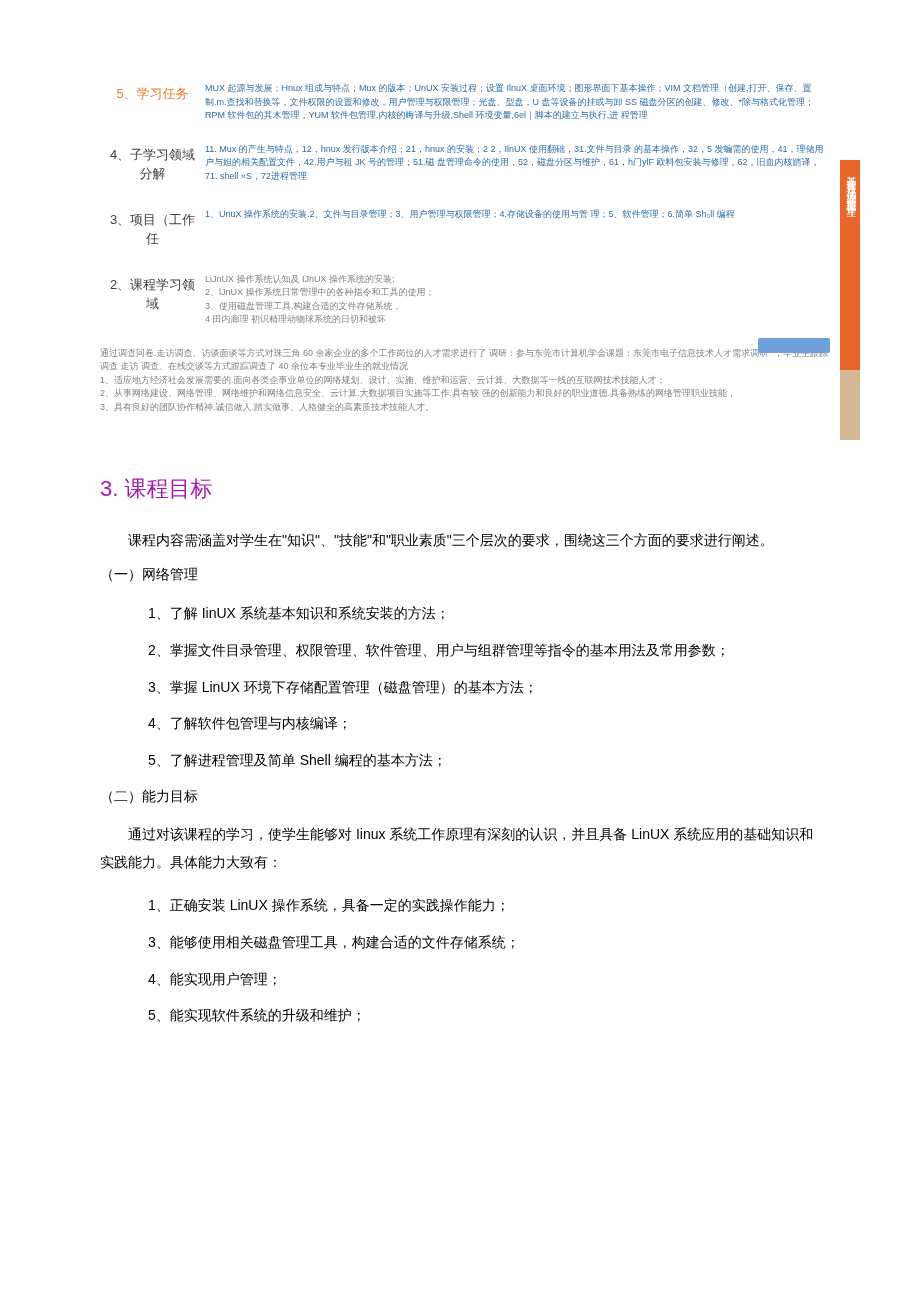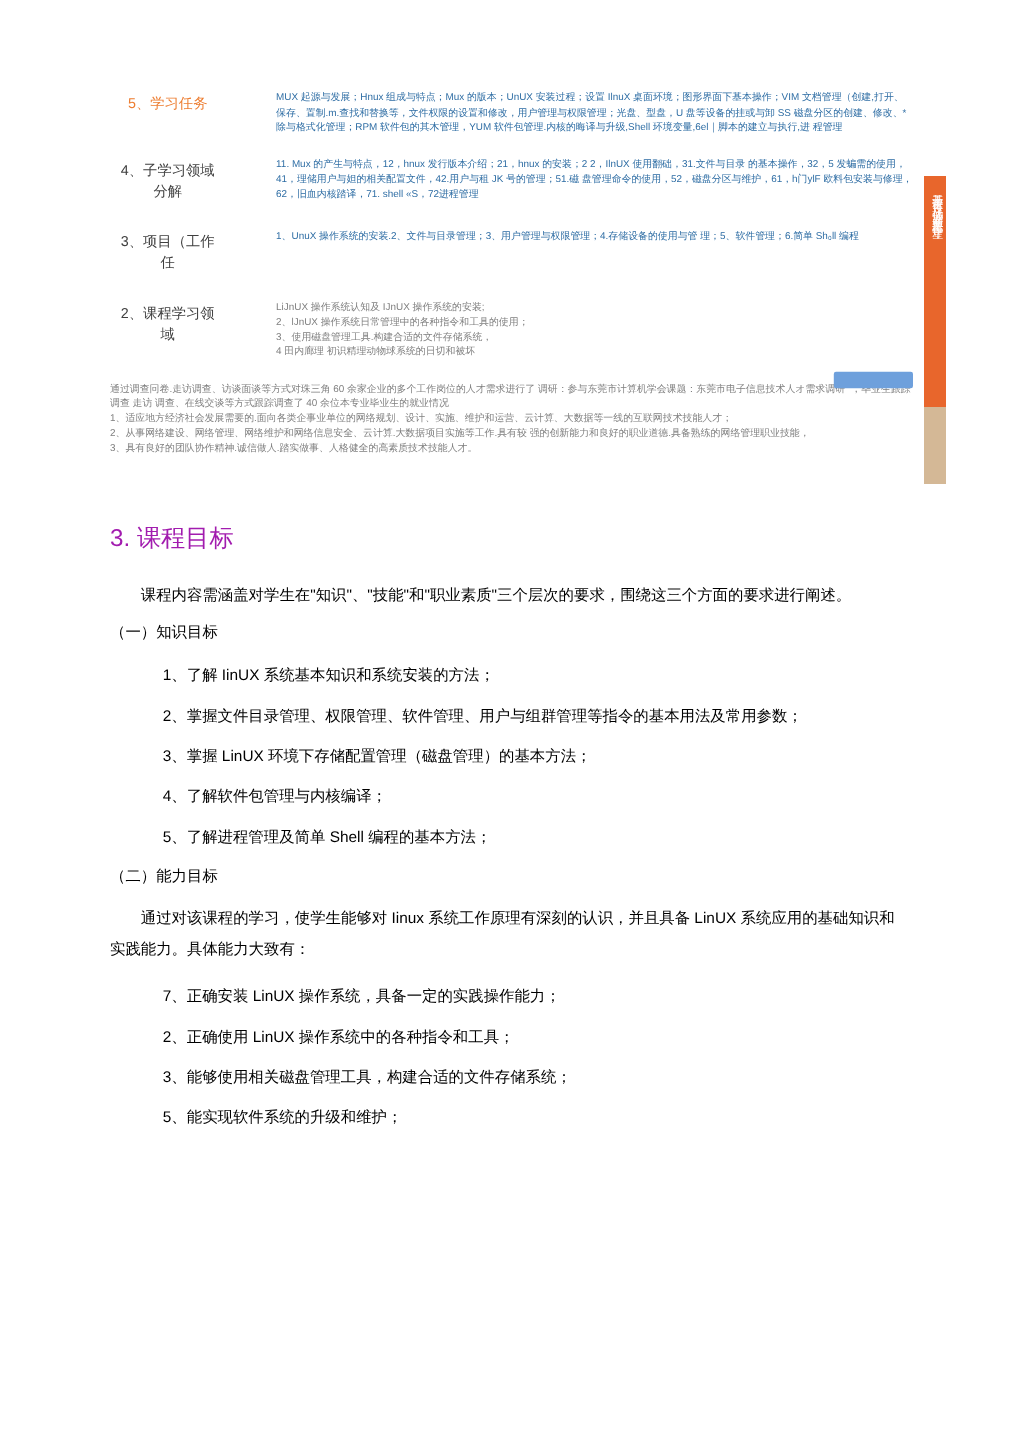--- a/index.html
+++ b/index.html
@@ -6,21 +6,21 @@
     body {
       font-family: "Microsoft YaHei", "SimSun", sans-serif;
       background: #fff;
       width: 920px;
       margin: 0 auto;
       position: relative;
       padding: 80px 90px 60px 100px;
       color: #000;
     }
     .diagram-section { position: relative; margin-bottom: 60px; }
-    .diagram-row { display: flex; align-items: flex-start; margin-bottom: 18px; gap: 46px; }
+    .diagram-row { display: flex; align-items: flex-start; margin-bottom: 18px; }
     .row-label {
       width: 105px; flex-shrink: 0; text-align: center;
       font-size: 13px; color: #404040; line-height: 1.5; padding: 4px 8px;
     }
     .row-label.first { color: #ed7d31; }
     .row-content { flex: 1; font-size: 9px; color: #2e6da4; line-height: 1.5; padding-top: 2px; }
     .row-content.gray { color: #808080; }
     .side-tab {
       position: absolute; right: -30px; top: 80px; width: 20px; height: 280px;
       background: linear-gradient(to bottom, #e8662c, #e8662c 75%, #d4b896 75%);
@@ -77,32 +77,32 @@
 1、适应地方经济社会发展需要的.面向各类企事业单位的网络规划、设计、实施、维护和运营、云计算、大数据等一线的互联网技术技能人才；
 2、从事网络建设、网络管理、网络维护和网络信息安全、云计算.大数据项目实施等工作.具有较 强的创新能力和良好的职业道德.具备熟练的网络管理职业技能，
 3、具有良好的团队协作精神.诚信做人.踏实做事、人格健全的高素质技术技能人才。</div>
   </div>
 </div>
 
 <h2 class="section-title">3. 课程目标</h2>
 
 <p class="intro-para">课程内容需涵盖对学生在"知识"、"技能"和"职业素质"三个层次的要求，围绕这三个方面的要求进行阐述。</p>
 
-<div class="sub-heading">（一）知识目标</div>
+<div class="sub-heading">（一）网络管理</div>
 
 <ul class="item-list">
   <li>1、了解 IinUX 系统基本知识和系统安装的方法；</li>
   <li>2、掌握文件目录管理、权限管理、软件管理、用户与组群管理等指令的基本用法及常用参数；</li>
   <li>3、掌握 LinUX 环境下存储配置管理（磁盘管理）的基本方法；</li>
   <li>4、了解软件包管理与内核编译；</li>
   <li>5、了解进程管理及简单 Shell 编程的基本方法；</li>
 </ul>
 
 <div class="sub-heading">（二）能力目标</div>
 
 <p class="para-block">通过对该课程的学习，使学生能够对 Iinux 系统工作原理有深刻的认识，并且具备 LinUX 系统应用的基础知识和实践能力。具体能力大致有：</p>
 
 <ul class="item-list">
-  <li>7、正确安装 LinUX 操作系统，具备一定的实践操作能力；</li>
-  <li>2、正确使用 LinUX 操作系统中的各种指令和工具；</li>
+  <li>1、正确安装 LinUX 操作系统，具备一定的实践操作能力；</li>
   <li>3、能够使用相关磁盘管理工具，构建合适的文件存储系统；</li>
+  <li>4、能实现用户管理；</li>
   <li>5、能实现软件系统的升级和维护；</li>
 </ul>
 
 </body></html>

